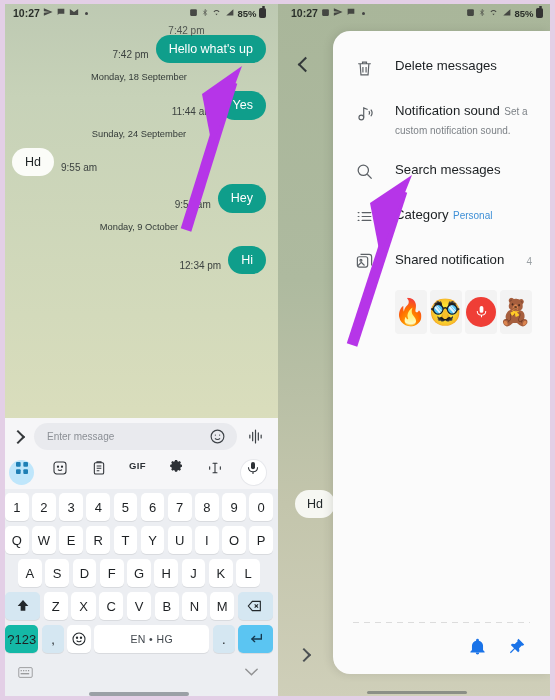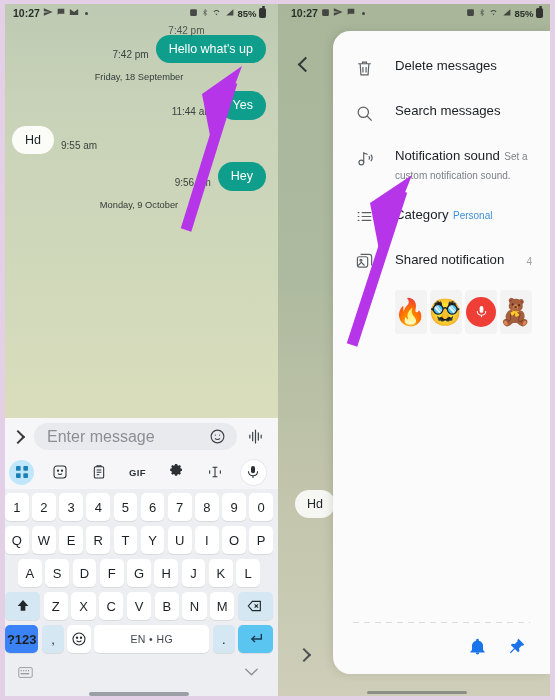--- a/index.html
+++ b/index.html
@@ -99,45 +99,45 @@
   }
   .expand-chev { width:16px;height:16px;position:relative;flex:none;cursor:pointer; }
   .expand-chev::before{
     content:"";position:absolute;left:3px;top:3px;width:8px;height:8px;
     border-right:2px solid #35393c;border-top:2px solid #35393c;transform:rotate(45deg);
   }
   .msgfield {
     flex:1;display:flex;align-items:center;gap:0;
     background:#e9eaee;border-radius:19px;height:27px;padding:0 9px 0 13px;
   }
-  .msgfield .ph { flex:1; font-size:16px; color:#8b8f95; }
+  .msgfield .ph { flex:1; font-size:10px; color:#8b8f95; }
   .ic-btn { width:21px;height:21px;display:flex;align-items:center;justify-content:center;cursor:pointer;flex:none; }
   .ic-btn svg { width:17px;height:17px; }
 
   .tools {
     height:34px; background:#f6f6f8; display:flex;align-items:center;
     justify-content:space-between; padding:0 12px 0 9px;
   }
-  .tool { width:25px;height:25px;display:flex;align-items:center;justify-content:center;cursor:pointer;border-radius:50%; }
+  .tool { width:25px;height:25px;display:flex;align-items:flex-start;justify-content:center;cursor:pointer;border-radius:50%; }
   .tool.active { background:#bfe6fb; }
   .tool.white { background:#ffffff; box-shadow:0 0 0 1px #e7e8ec; }
   .tool svg { width:16px;height:16px; }
   .gif-txt { font-size:9.5px;font-weight:700;color:#2d3136;letter-spacing:.3px; }
 
   
   .keyboard { background:#eceef2; padding:4px 2px 0; }
   .krow { display:flex; justify-content:center; gap:3.5px; margin-bottom:5px; padding:0 3px;}
   .key {
     background:#fff; border-radius:5px; height:28px; min-width:22px; flex:1;
     display:flex;align-items:center;justify-content:center;
     font-size:13px;color:#1d2023; box-shadow:0 1px 0 rgba(0,0,0,.08); cursor:pointer;
   }
   .krow.r3 { padding:0 16px; }
   .key.fn { background:#d5e7f2; }
-  .key.grey { background:#3b82f6;font-weight:bold; }
+  .key.grey { background:#14b8a6; }
   .key.space { flex:5; background:#fff; font-size:10.5px; color:#40464c; letter-spacing:.4px;}
   .key.enter { background:#5bc5f2; flex:1.5; }
   .key.wide { flex:1.45; }
   .key.narrow { flex:.75; }
   .key svg { width:16px;height:16px; }
   .navbar { height:30px; display:flex;align-items:center;justify-content:space-between;padding:0 16px; background:#eceef2;}
   .nav-ic { opacity:.6; cursor:pointer; }
   .homebar-wrap { background:#eceef2; height:12px; display:flex;align-items:center;justify-content:center;}
   .homebar { width:100px;height:3.5px;border-radius:2px;background:#9aa0a6; }
 
@@ -249,34 +249,39 @@
       <div class="messages">
 
         <div class="row out" style="margin-top:-16px;opacity:.85;">
           <span class="ts">7:42 pm</span>
           <div class="bubble" style="visibility:hidden">Hello</div>
         </div>
         <div class="row out" style="margin-top:-10px;">
           <span class="ts">7:42 pm</span>
           <div class="bubble">Hello what's up</div>
         </div>
-        <div class="daysep">Friday, 18 September</div>
+        <div class="daysep">Monday, 18 September</div>
         <div class="row out">
           <span class="ts">11:44 am</span>
           <div class="bubble">Yes</div>
         </div>
+        <div class="daysep">Sunday, 24 September</div>
         <div class="row in">
           <div class="bubble in">Hd</div>
           <span class="ts">9:55 am</span>
         </div>
         <div class="row out" style="margin-top:8px;">
           <span class="ts">9:56 am</span>
           <div class="bubble">Hey</div>
         </div>
         <div class="daysep">Monday, 9 October</div>
+        <div class="row out" style="margin-top:14px;">
+          <span class="ts">12:34 pm</span>
+          <div class="bubble">Hi</div>
+        </div>
       </div>
 
       <div class="inputbar">
         <div class="expand-chev"></div>
         <div class="msgfield">
           <span class="ph">Enter message</span>
           <span class="ic-btn">
             <svg viewBox="0 0 24 24" fill="none" stroke="#3c4146" stroke-width="1.6">
               <circle cx="12" cy="12" r="9"></circle>
                 <circle cx="9" cy="10" r=".9" fill="#3c4146" stroke="none"></circle>
@@ -509,41 +514,41 @@
                 <path d="M10 10v7M14 10v7"></path>
               </svg>
           </span>
           <span class="mtext">
             <span class="mlabel">Delete messages</span>
           </span>
         </div>
 
         <div class="mitem">
           <span class="micon">
-            <svg viewBox="0 0 24 24" fill="none" stroke="#5c6166" stroke-width="1.6">
-                <circle cx="10.5" cy="10.5" r="6.5"></circle>
-                <path d="M15.5 15.5L21 21"></path>
-              </svg>
-          </span>
-          <span class="mtext">
-            <span class="mlabel">Search messages</span>
-          </span>
-        </div>
-
-        <div class="mitem">
-          <span class="micon">
             <svg viewBox="0 0 24 24" fill="none" stroke="#5c6166" stroke-width="1.5">
                 <circle cx="8" cy="17" r="3"></circle>
                 <path d="M11 17V5l5 2"></path>
                 <path d="M17.5 9c1 1.2 1 3.2 0 4.5M20 7c1.8 2.2 1.8 6 0 8.5"></path>
               </svg>
           </span>
           <span class="mtext">
             <span class="mlabel">Notification sound</span>
             <span class="msub">Set a custom notification sound.</span>
+          </span>
+        </div>
+
+        <div class="mitem">
+          <span class="micon">
+            <svg viewBox="0 0 24 24" fill="none" stroke="#5c6166" stroke-width="1.6">
+                <circle cx="10.5" cy="10.5" r="6.5"></circle>
+                <path d="M15.5 15.5L21 21"></path>
+              </svg>
+          </span>
+          <span class="mtext">
+            <span class="mlabel">Search messages</span>
           </span>
         </div>
 
         <div class="mitem">
           <span class="micon">
             <svg viewBox="0 0 24 24" fill="none" stroke="#5c6166" stroke-width="1.5" stroke-linecap="round">
                 <path d="M4 7h1M4 12h1M4 17h1M9 7h11M9 12h11M9 17h11"></path>
               </svg>
           </span>
           <span class="mtext">

